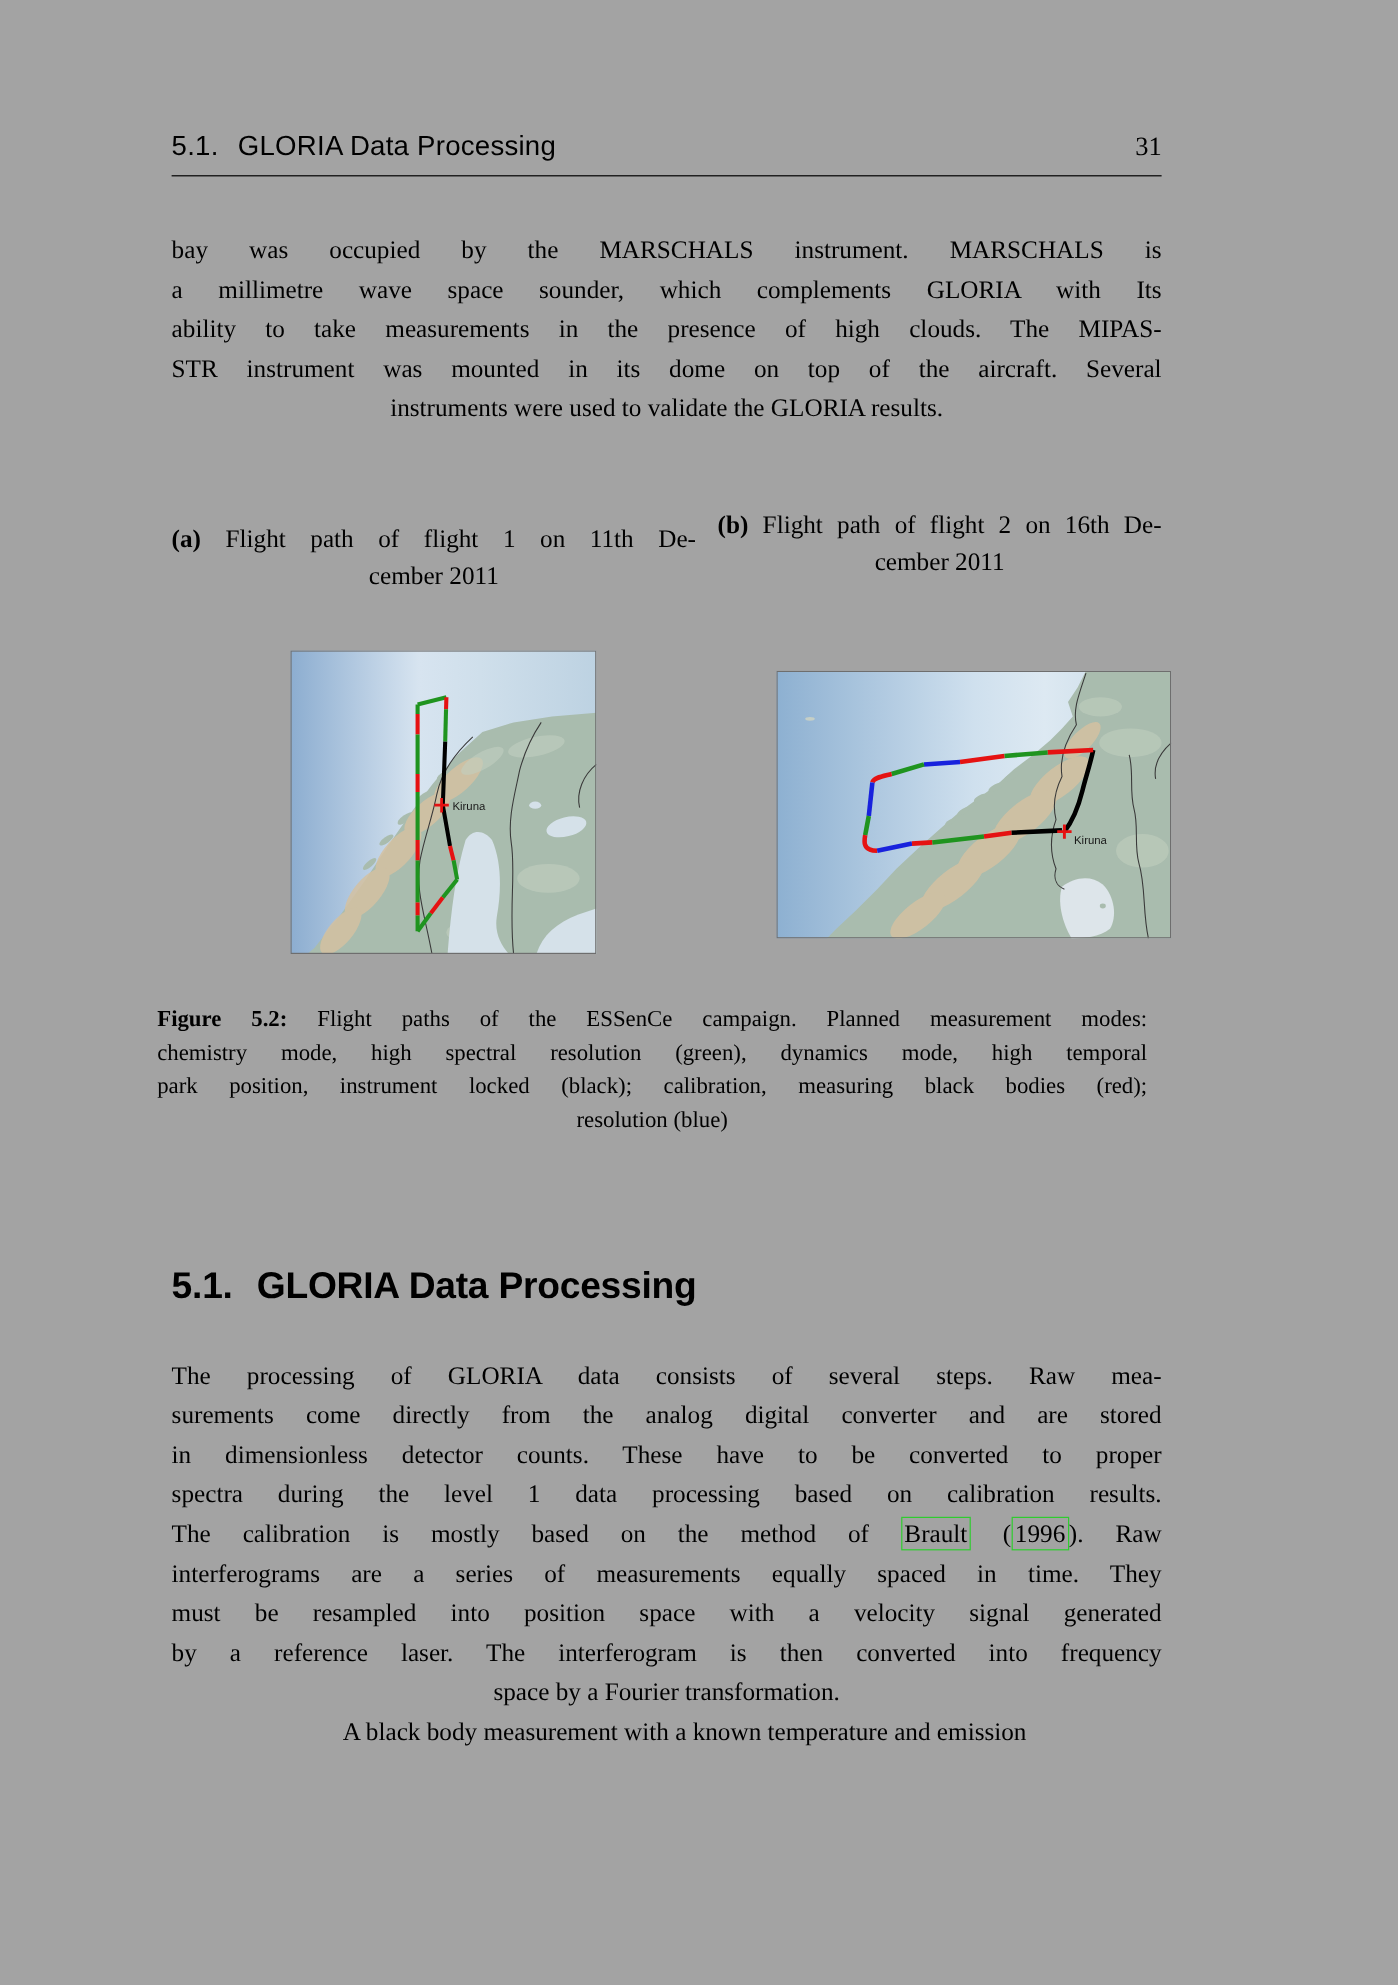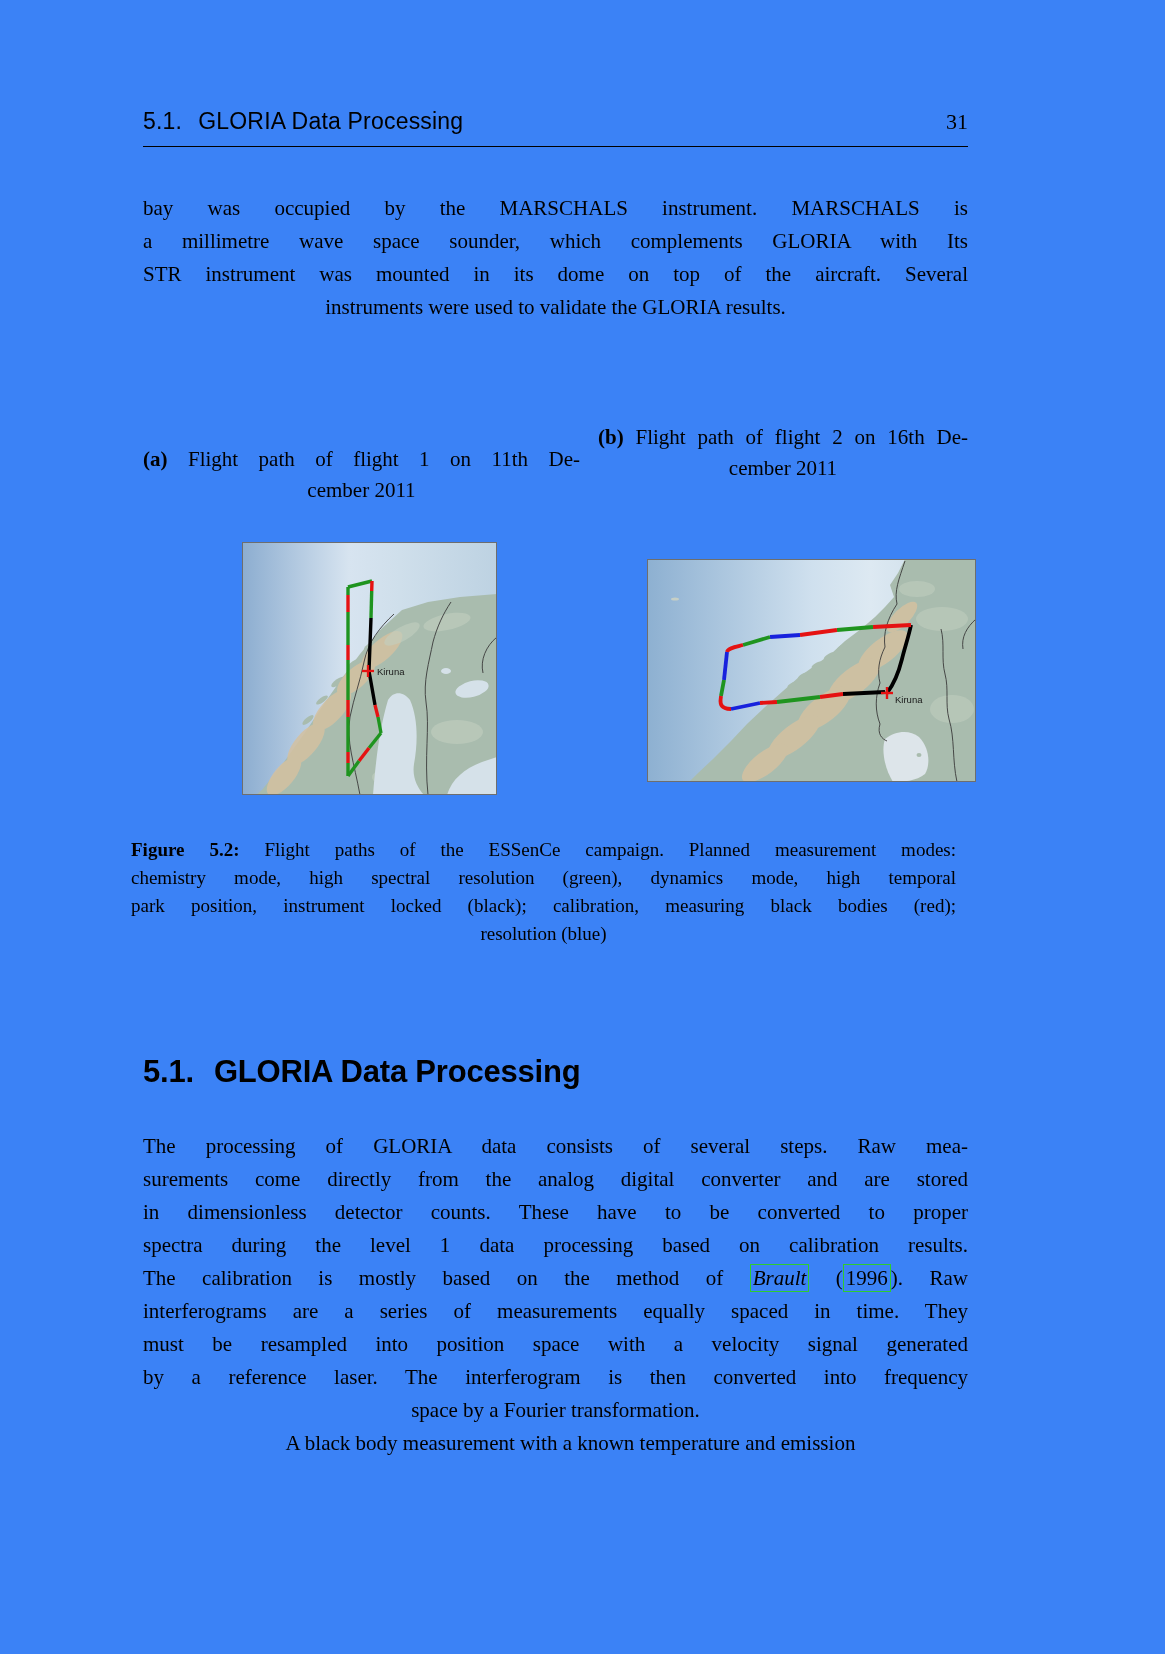--- a/index.html
+++ b/index.html
@@ -1,64 +1,65 @@
 <!DOCTYPE html>
 <html><head>
 <meta charset="utf-8">
 <style>
   html,body{margin:0;padding:0;background:#ffffff;}
-  .page{position:relative;width:1165px;height:1654px;background:#3b82f6;overflow:hidden;
+  .page{position:relative;width:1165px;height:1654px;background:#a3a3a3;overflow:hidden;
         font-family:"Liberation Serif",serif;color:#000;}
   
   .runhead{position:absolute;left:143px;top:108px;width:825px;display:flex;justify-content:space-between;align-items:baseline;}
   .runhead-left{font-family:"Liberation Sans",sans-serif;font-size:23px;letter-spacing:.2px;}
   .runhead-left .num{margin-right:16px;}
   .runhead-page{font-family:"Liberation Serif",serif;font-size:22px;}
   .headrule{position:absolute;left:143px;top:146px;width:825px;border-top:1.6px solid #000;}
   
   .para{position:absolute;left:143px;width:825px;font-size:21px;line-height:33px;}
   .jline{text-align:justify;text-align-last:justify;}
   .lline{text-align:center;}
   .indent{text-indent:30px;}
   
   .subcap{position:absolute;font-size:21px;line-height:31px;}
   .subcap .lab{font-weight:bold;}
-  .subcap-a{left:143px;top:444px;width:437px;}
+  .subcap-a{left:143px;top:434px;width:437px;}
   .subcap-b{left:598px;top:422px;width:370px;}
   
   .map{position:absolute;box-sizing:border-box;}
   .map svg{display:block;}
   .map-left{left:242px;top:542px;width:255px;height:253px;}
   .map-right{left:647px;top:559px;width:329px;height:223px;}
   
   .figcap{position:absolute;left:131px;top:836px;width:825px;font-size:19px;line-height:28px;}
   .figcap .lab{font-weight:bold;}
   
   .sechead{position:absolute;left:143px;top:1054px;font-family:"Liberation Sans",sans-serif;
            font-weight:700;font-size:31px;letter-spacing:-.2px;}
   .sechead .num{margin-right:20px;}
   
   .citebox{border:1.7px solid #2fcc2f;padding:1px 2px;}
-  .cite-author{font-style:italic;margin-top:36px;}
+  .cite-author{margin-top:36px;}
   .kir-label{font-family:"Liberation Sans",sans-serif;font-size:9.5px;fill:#1a1a1a;}
 </style>
 </head>
 <body>
 
 <div class="page">
 
   <div class="runhead">
     <span class="runhead-left"><span class="num">5.1.</span><span>GLORIA Data Processing</span></span>
     <span class="runhead-page">31</span>
   </div>
   <div class="headrule"></div>
 
   <div class="para" style="top:192px">
     <div class="jline">bay was occupied by the MARSCHALS instrument. MARSCHALS is</div>
     <div class="jline">a millimetre wave space sounder, which complements GLORIA with Its</div>
+    <div class="jline">ability to take measurements in the presence of high clouds. The MIPAS-</div>
     <div class="jline">STR instrument was mounted in its dome on top of the aircraft. Several</div>
     <div class="lline">instruments were used to validate the GLORIA results.</div>
   </div>
 
   <div class="subcap subcap-a">
     <div class="jline"><span class="lab">(a)</span> <span>Flight path of flight 1 on 11th De-</span></div>
     <div class="lline">cember 2011</div>
   </div>
   <div class="subcap subcap-b">
     <div class="jline"><span class="lab">(b)</span> <span>Flight path of flight 2 on 16th De-</span></div>

